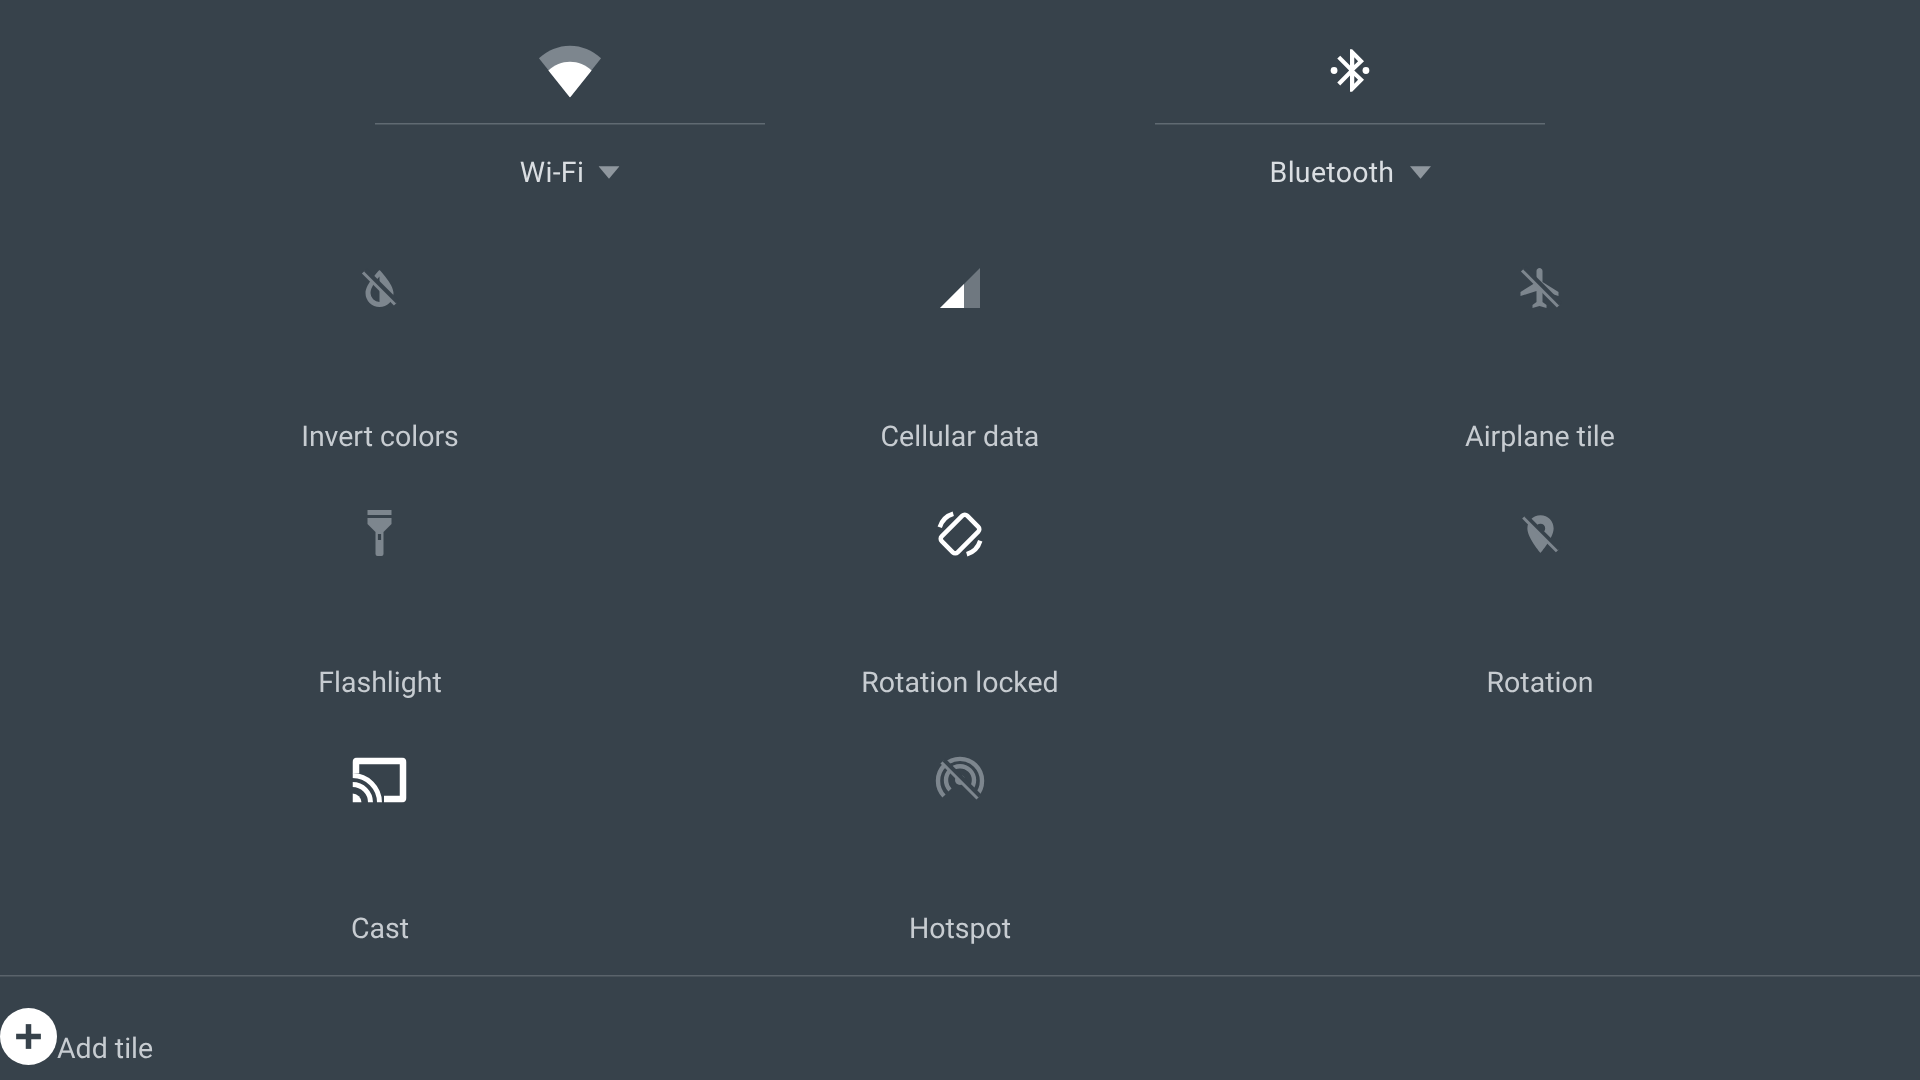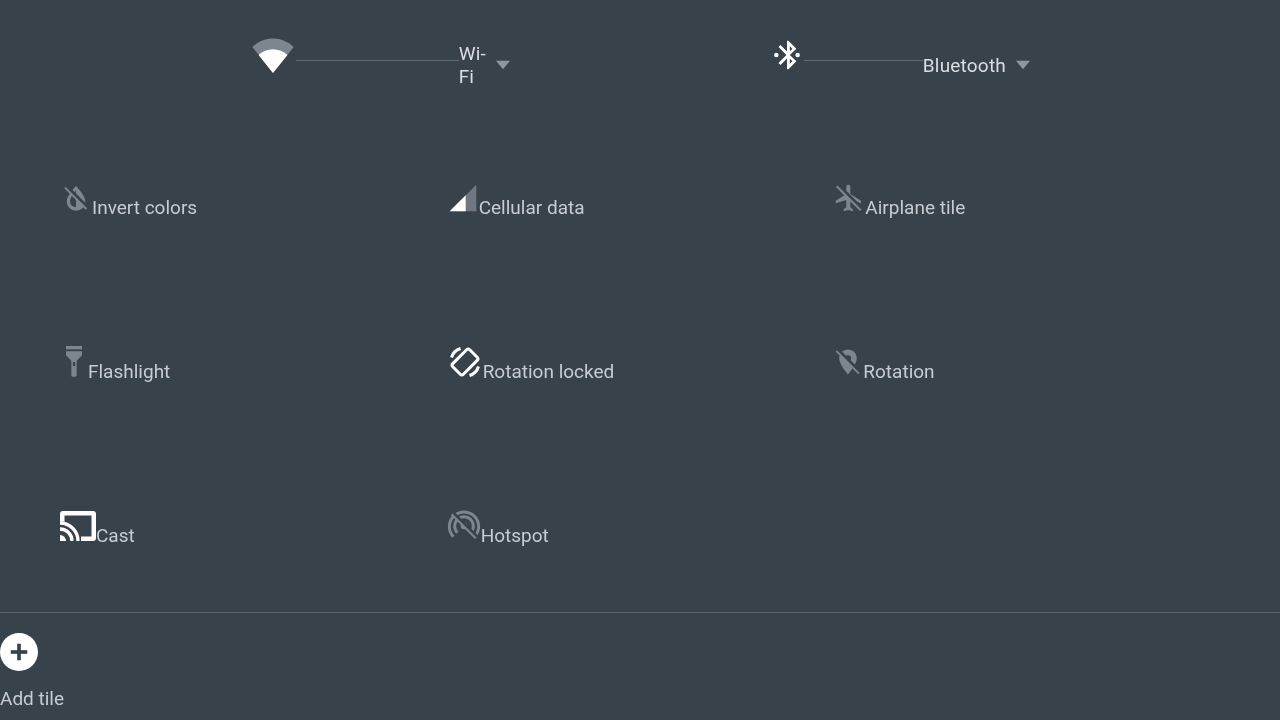--- a/index.html
+++ b/index.html
@@ -23,21 +23,21 @@
 
   
   .header-row {
     display: flex;
     justify-content: space-around;
     padding: 22px 120px 10px 120px;
   }
   .header-item {
     width: 260px;
     display: flex;
-    flex-direction: row;
+    flex-direction: column;
     align-items: center;
   }
   .header-icon-wrap {
     height: 50px;
     display: flex;
     align-items: center;
     justify-content: center;
   }
   .header-divider {
     width: 260px;
@@ -62,23 +62,23 @@
     flex: 1;
     display: grid;
     grid-template-columns: repeat(3, 1fr);
     grid-template-rows: repeat(3, 1fr);
     row-gap: 32px;
     padding: 34px 60px 20px 60px;
     align-content: start;
   }
   .tile {
     display: flex;
-    flex-direction: row;
-    align-items: center;
-    justify-content: flex-start;
+    flex-direction: column;
+    align-items: center;
+    justify-content: space-between;
     cursor: pointer;
   }
   .tile-icon-wrap {
     height: 44px;
     display: flex;
     align-items: center;
     justify-content: center;
   }
   .tile-label {
     margin-top: 18px;
@@ -88,22 +88,22 @@
 
   .divider-line {
     height: 1px;
     background: #5a636b;
     width: 100%;
   }
 
   
   .footer {
     display: flex;
-    flex-direction: column;
-    align-items: flex-start;
+    flex-direction: row;
+    align-items: flex-end;
     padding: 20px 0 10px 0;
   }
   .footer-icon {
     width: 38px;
     height: 38px;
     border-radius: 50%;
     background: #ffffff;
     display: flex;
     align-items: center;
     justify-content: center;

